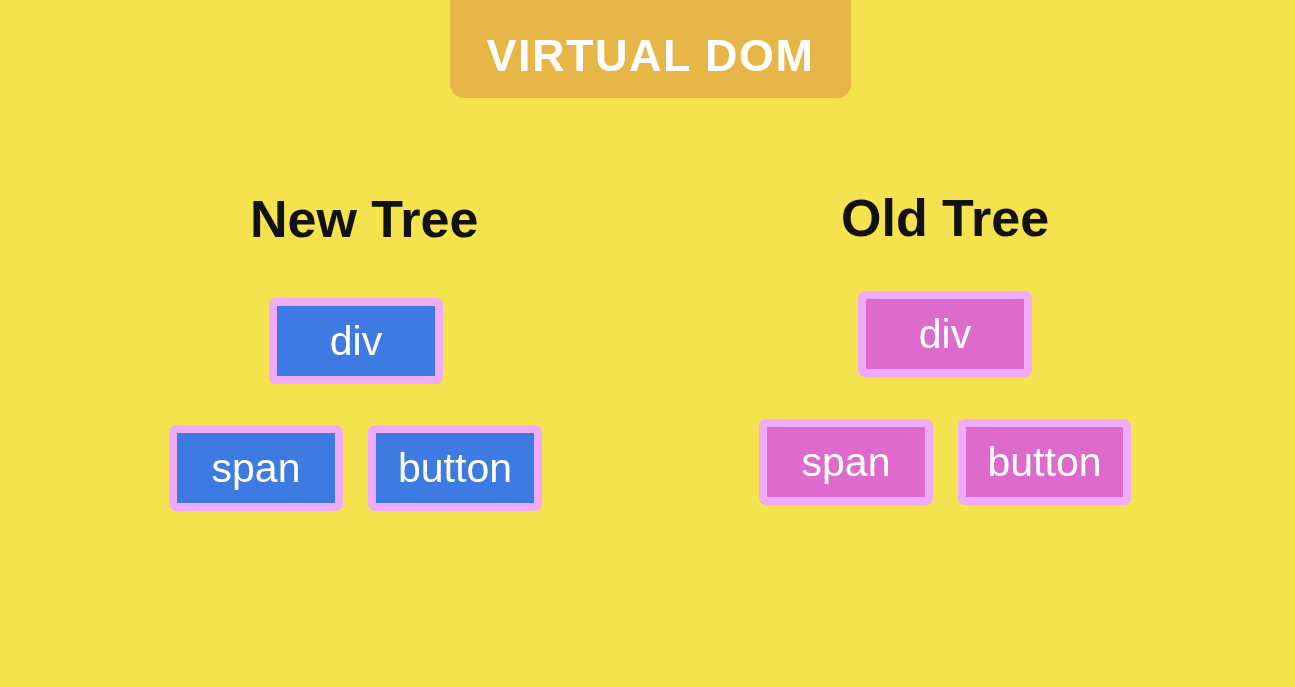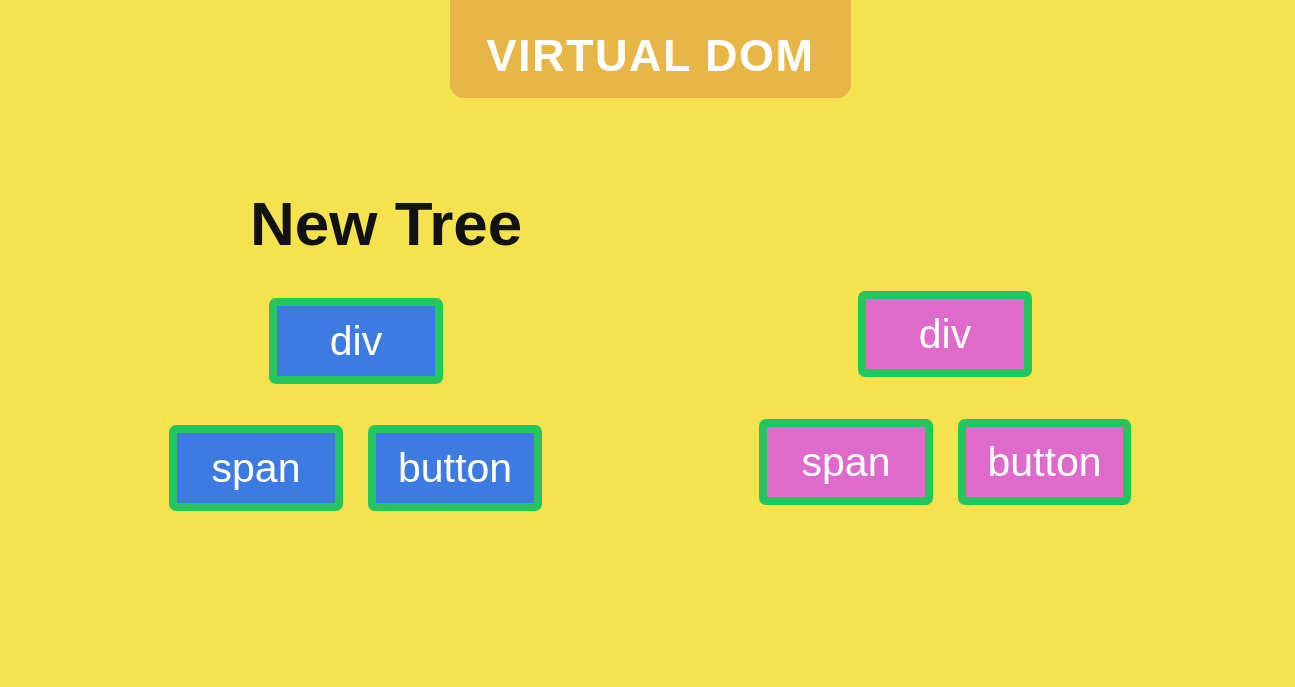--- a/index.html
+++ b/index.html
@@ -45,32 +45,32 @@
     font-weight: bold;
     letter-spacing: 1.5px;
     line-height: 1;
     white-space: nowrap;
   }
 
   
   .tree-heading {
     position: absolute;
     color: #111111;
-    font-size: 62px;
+    font-size: 52px;
     font-weight: bold;
     line-height: 1;
     white-space: nowrap;
   }
   #heading-new-tree { left: 250px; top: 193px; }
   #heading-old-tree { left: 841px; top: 192px; }
 
   
   .node {
     position: absolute;
-    background: #22c55e;
+    background: #f0abfc;
     border-radius: 7px;
     padding: 8px;
     box-sizing: border-box;
     display: block;
   }
   .node .node-fill {
     width: 100%;
     height: 100%;
     box-sizing: border-box;
     display: flex;
@@ -119,20 +119,21 @@
       <span class="node-label">span</span>
     </div>
   </div>
 
   <div class="node blue" id="node-new-button">
     <div class="node-fill">
       <span class="node-label">button</span>
     </div>
   </div>
 
+  <div class="tree-heading" id="heading-old-tree">Old Tree</div>
 
   <div class="node pink" id="node-old-div">
     <div class="node-fill">
       <span class="node-label">div</span>
     </div>
   </div>
 
   <div class="node pink" id="node-old-span">
     <div class="node-fill">
       <span class="node-label">span</span>

